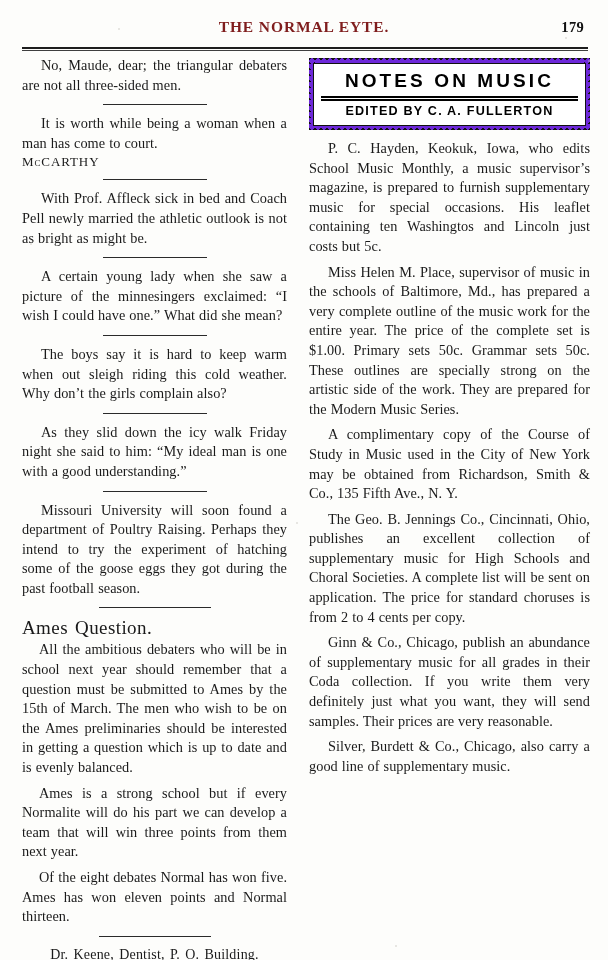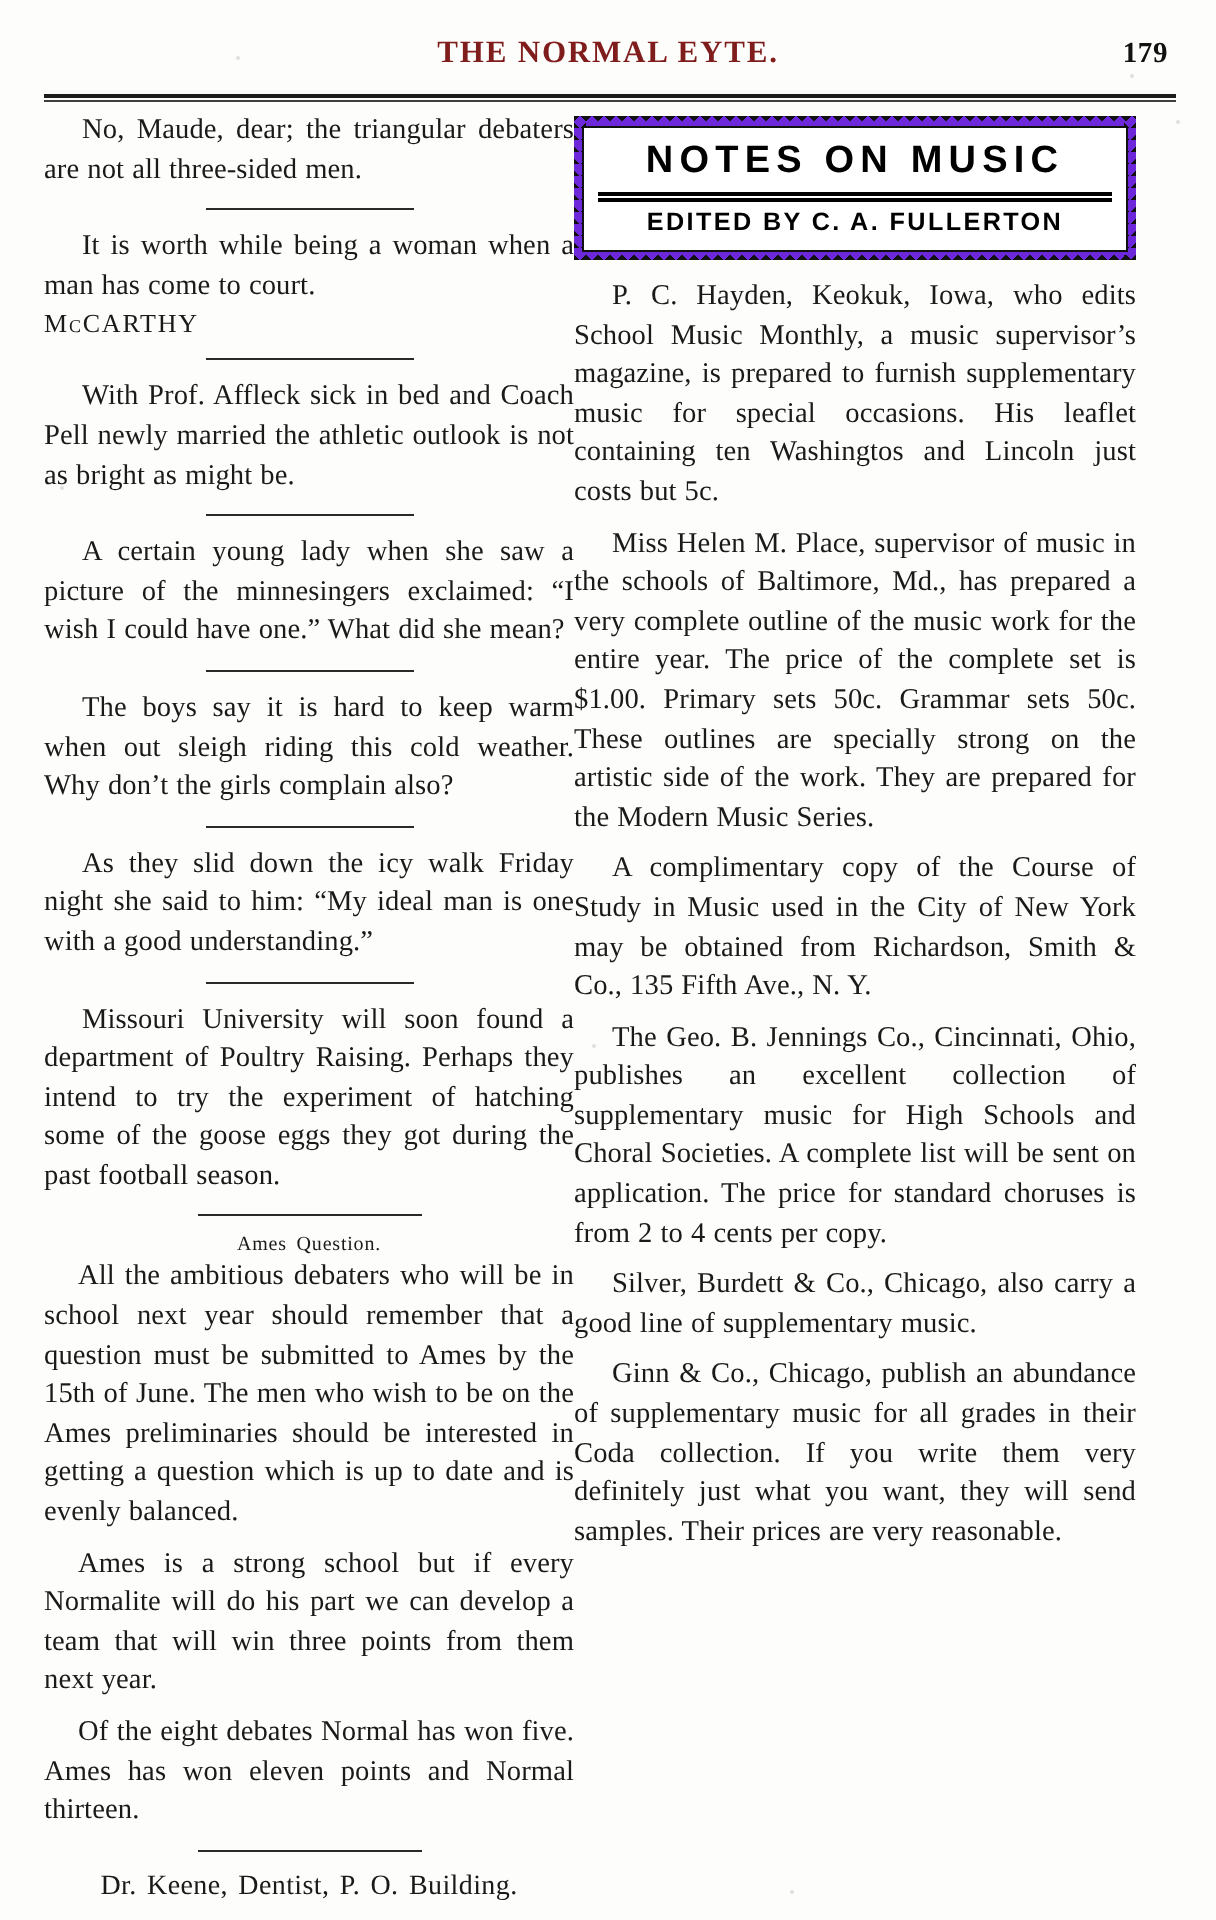--- a/index.html
+++ b/index.html
@@ -65,20 +65,21 @@
   .head-rule::after  { top: 3px; height: 1px; opacity: .85; }
 
   
   .columns {
     position: absolute;
     top: 56px;
     left: 22px;
     right: 20px;
     bottom: 8px;
     display: flex;
+    gap: 22px;
   }
   .col {
     width: 265px;
     flex: 0 0 265px;
   }
   .col-right { width: 281px; flex: 0 0 281px; }
 
   p.para {
     margin: 0 0 0 0;
     text-indent: 19px;
@@ -104,22 +105,21 @@
 
   .byline {
     text-align: left;
     font-size: 13px;
     font-variant: small-caps;
     letter-spacing: .9px;
     margin: 1px 4px 0 0;
   }
 
   .subhead {
-    text-align: center;
-    font-size: 10px;
+    font-size: 19px;
     letter-spacing: .4px;
     margin: 2px 0 1px 0;
     word-spacing: 2px;
   }
 
   .colophon {
     font-size: 14px;
     letter-spacing: .2px;
     margin-top: 10px;
     text-align: center;
@@ -241,21 +241,21 @@
       <div class="dinkus"></div>
 
       <p class="para">As they slid down the icy walk Friday night she said to him: “My ideal man is one with a good understanding.”</p>
       <div class="dinkus"></div>
 
       <p class="para">Missouri University will soon found a department of Poultry Raising. Perhaps they intend to try the experiment of hatching some of the goose eggs they got during the past football season.</p>
       <div class="dinkus wide"></div>
 
       <div class="subhead">Ames Question.</div>
 
-      <p class="para tight">All the ambitious debaters who will be in school next year should remember that a question must be submitted to Ames by the 15th of June. The men who wish to be on the Ames preliminaries should be interested in getting a question which is up to date and is evenly balanced.</p>
+      <p class="para tight">All the ambitious debaters who will be in school next year should remember that a question must be submitted to Ames by the 15th of March. The men who wish to be on the Ames preliminaries should be interested in getting a question which is up to date and is evenly balanced.</p>
       <p class="para tight">Ames is a strong school but if every Normalite will do his part we can develop a team that will win three points from them next year.</p>
       <p class="para tight">Of the eight debates Normal has won five. Ames has won eleven points and Normal thirteen.</p>
 
       <div class="dinkus wide"></div>
       <div class="colophon">Dr. Keene, Dentist, P. O. Building.</div>
     </div>
 
     <div class="col col-right">
 
       <div class="notes-box">
@@ -268,22 +268,22 @@
           <div class="notes-title">NOTES ON MUSIC</div>
           <div class="notes-dbl-rule"></div>
           <div class="notes-editor">EDITED BY C. A. FULLERTON</div>
         </div>
       </div>
 
       <p class="para">P. C. Hayden, Keokuk, Iowa, who edits School Music Monthly, a music supervisor’s magazine, is prepared to furnish supplementary music for special occasions. His leaflet containing ten Washingtos and Lincoln just costs but 5c.</p>
       <p class="para">Miss Helen M. Place, supervisor of music in the schools of Baltimore, Md., has prepared a very complete outline of the music work for the entire year. The price of the complete set is $1.00. Primary sets 50c. Grammar sets 50c. These outlines are specially strong on the artistic side of the work. They are prepared for the Modern Music Series.</p>
       <p class="para">A complimentary copy of the Course of Study in Music used in the City of New York may be obtained from Richardson, Smith &amp; Co., 135 Fifth Ave., N. Y.</p>
       <p class="para">The Geo. B. Jennings Co., Cincinnati, Ohio, publishes an excellent collection of supplementary music for High Schools and Choral Societies. A complete list will be sent on application. The price for standard choruses is from 2 to 4 cents per copy.</p>
+      <p class="para">Ginn &amp; Co., Chicago, publish an abundance of supplementary music for all grades in their Coda collection. If you write them very definitely just what you want, they will send samples. Their prices are very reasonable.</p>
       <p class="para">Silver, Burdett &amp; Co., Chicago, also carry a good line of supplementary music.</p>
-      <p class="para">Ginn &amp; Co., Chicago, publish an abundance of supplementary music for all grades in their Coda collection. If you write them very definitely just what you want, they will send samples. Their prices are very reasonable.</p>
     </div>
   </div>
 
   <span class="speck" style="left:118px;top:28px;width:2px;height:2px;"></span>
   <span class="speck" style="left:565px;top:37px;width:2px;height:2px;"></span>
   <span class="speck" style="left:588px;top:60px;width:2px;height:2px;"></span>
   <span class="speck" style="left:30px;top:243px;width:2px;height:2px;"></span>
   <span class="speck" style="left:296px;top:522px;width:2px;height:2px;"></span>
   <span class="speck" style="left:556px;top:745px;width:2px;height:2px;"></span>
   <span class="speck" style="left:395px;top:945px;width:2px;height:2px;"></span>

